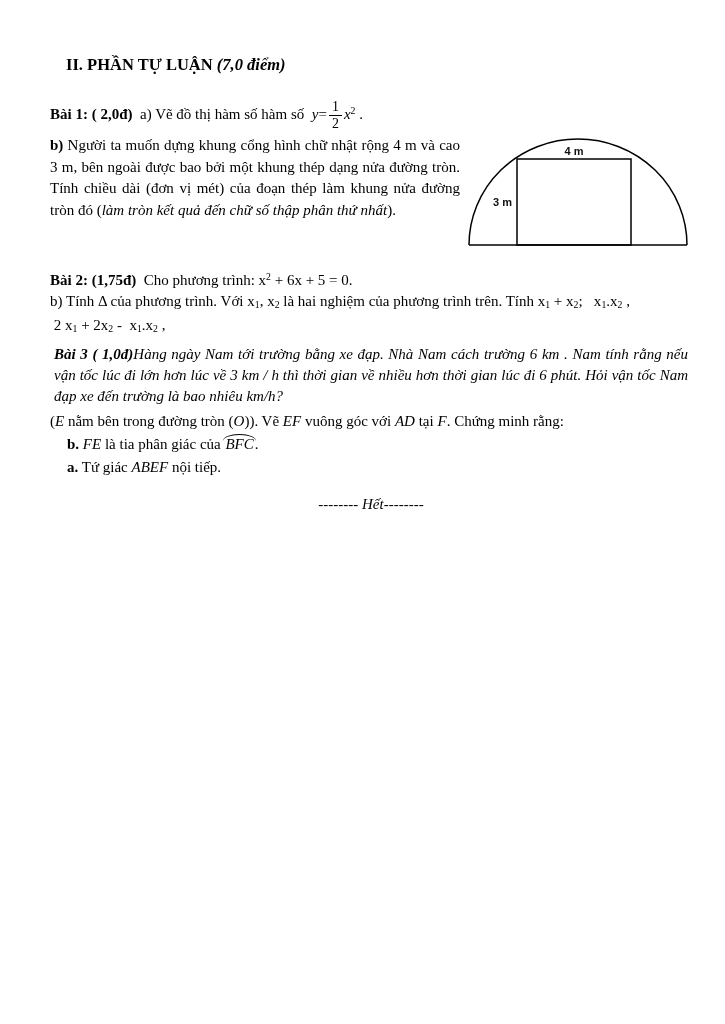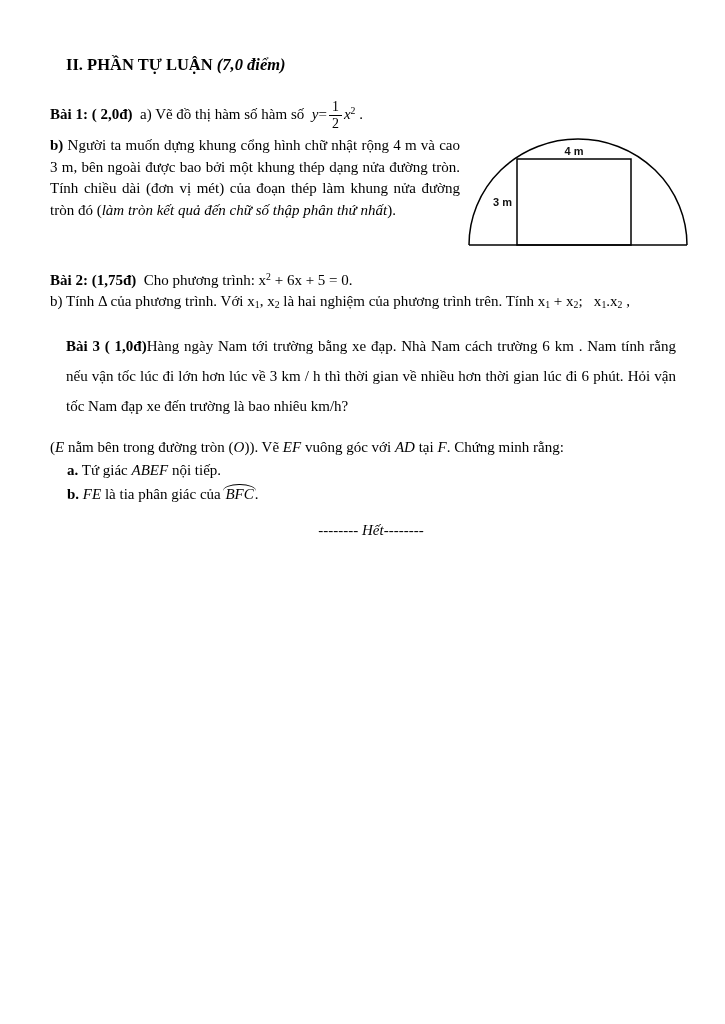--- a/index.html
+++ b/index.html
@@ -14,21 +14,21 @@
     font-size:15px;
     overflow:hidden;
   }
   .title{font-size:16.5px;line-height:22px;margin:16px;white-space:pre-wrap;}
   .line{margin:0;line-height:21px;white-space:pre-wrap;}
   .b1head{margin-top:4px;line-height:38px;}
   .b1row{display:flex;gap:6px;margin-top:2px;align-items:flex-start;}
   .b1text{width:410px;text-align:justify;line-height:21.8px;margin:0;}
   .fig{margin:0;padding-top:1px;flex:0 0 auto;}
   .bai2{margin-top:13px;}
-  .para{margin:16px;line-height:30px;text-align:justify;}
+  .para{margin:4px;line-height:21px;text-align:justify;font-style:italic;}
   .bai4line{line-height:21px;}
   .item{padding-left:17px;line-height:21.5px;margin-top:2px;}
   .footer{text-align:center;line-height:21px;}
   
   .r-n{}
   .r-b{font-weight:bold;}
   .r-i{font-style:italic;}
   .r-bi{font-weight:bold;font-style:italic;}
   .r-sub{font-size:0.65em;vertical-align:-0.25em;}
   .r-sup{font-size:0.65em;vertical-align:0.5em;}
@@ -62,25 +62,26 @@
         <rect x="51" y="23" width="114" height="86" fill="none" stroke="#000" stroke-width="1.5"></rect>
         <text x="108" y="19" text-anchor="middle" class="figlabel">4 m</text>
         <text x="46" y="70" text-anchor="end" class="figlabel">3 m</text>
       </svg>
     </figure>
   </div>
 
   <div class="bai2">
     <p class="line"><span class="r-b">Bài 2: (1,75đ)</span><span class="r-n">  Cho phương trình: x</span><span class="r-sup">2</span><span class="r-n"> + 6x + 5 = 0.</span></p>
     <p class="line"><span class="r-n">b) Tính Δ của phương trình. Với x</span><span class="r-sub">1</span><span class="r-n">, x</span><span class="r-sub">2</span><span class="r-n"> là hai nghiệm của phương trình trên. Tính x</span><span class="r-sub">1</span><span class="r-n"> + x</span><span class="r-sub">2</span><span class="r-n">;   x</span><span class="r-sub">1</span><span class="r-n">.x</span><span class="r-sub">2</span><span class="r-n"> ,</span></p>
+    <p class="line"><span class="r-n"> 2 x</span><span class="r-sub">1</span><span class="r-n"> + 2x</span><span class="r-sub">2</span><span class="r-n"> -  x</span><span class="r-sub">1</span><span class="r-n">.x</span><span class="r-sub">2</span><span class="r-n"> ,</span></p>
   </div>
 
   <p class="para"><span class="r-b">Bài 3 ( 1,0đ)</span><span class="r-n">Hàng ngày Nam tới trường bằng xe đạp. Nhà Nam cách trường 6 km . Nam tính rằng nếu vận tốc lúc đi lớn hơn lúc về 3 km / h thì thời gian về nhiều hơn thời gian lúc đi 6 phút. Hỏi vận tốc Nam đạp xe đến trường là bao nhiêu km/h?</span></p>
 
   <div>
     <p class="line bai4line"><span class="r-n">(</span><span class="r-i">E</span><span class="r-n"> nằm bên trong đường tròn (</span><span class="r-i">O</span><span class="r-n">)). Vẽ </span><span class="r-i">EF</span><span class="r-n"> vuông góc với </span><span class="r-i">AD</span><span class="r-n"> tại </span><span class="r-i">F</span><span class="r-n">. Chứng minh rằng:</span></p>
+    <p class="line item"><span class="r-b">b.</span><span class="r-n"> </span><span class="r-i">FE</span><span class="r-n"> là tia phân giác của </span><span class="r-arc">BFC</span><span class="r-n">.</span></p>
     <p class="line item"><span class="r-b">a.</span><span class="r-n"> Tứ giác </span><span class="r-i">ABEF</span><span class="r-n"> nội tiếp.</span></p>
-    <p class="line item"><span class="r-b">b.</span><span class="r-n"> </span><span class="r-i">FE</span><span class="r-n"> là tia phân giác của </span><span class="r-arc">BFC</span><span class="r-n">.</span></p>
   </div>
 
   <p class="footer"><span class="r-i">-------- </span><span class="r-i">Hết</span><span class="r-i">--------</span></p>
 
 </div>
 
 </body></html>

